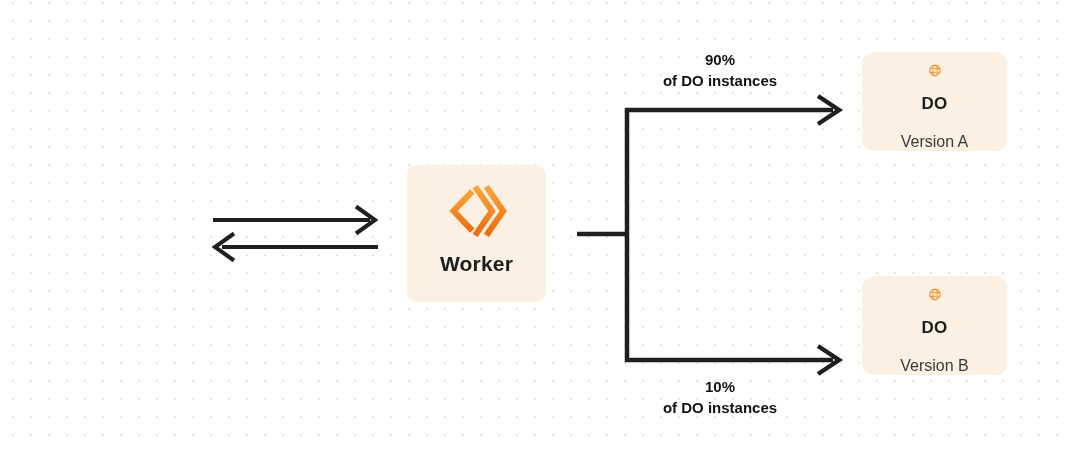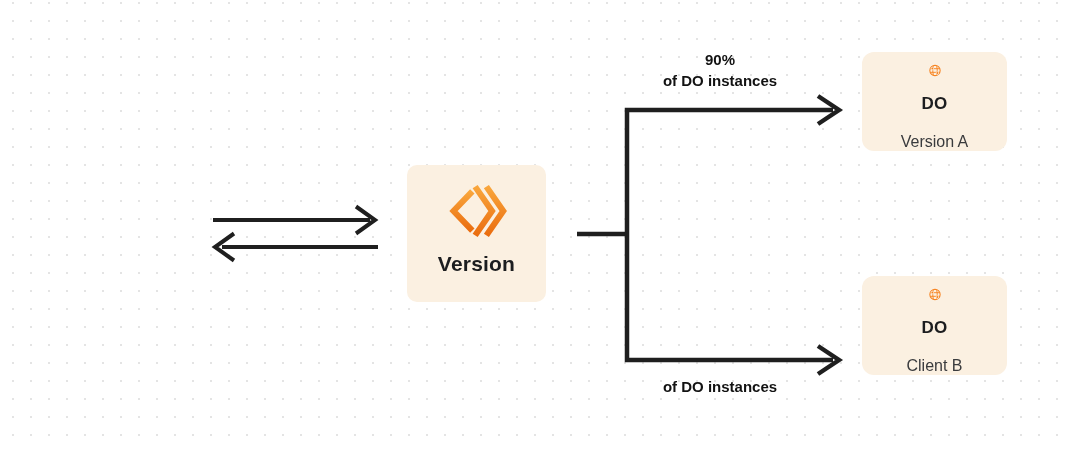--- a/index.html
+++ b/index.html
@@ -135,28 +135,29 @@
       <defs>
         <linearGradient id="wgrad" x1="0" y1="0" x2="0" y2="1">
           <stop class="stop-a" offset="0"></stop>
           <stop class="stop-b" offset="1"></stop>
         </linearGradient>
       </defs>
       <path d="M27,11 L7,32 L27,53"></path>
       <path d="M30,6 L48,32 L30,58"></path>
       <path d="M42,6 L60,32 L42,58"></path>
     </svg>
-    <span class="label">Version</span>
+    <span class="label">Worker</span>
   </div>
 
   <div class="branch-label branch-label-top">
     <div>90%</div>
     <div>of DO instances</div>
   </div>
   <div class="branch-label branch-label-bottom">
+    <div>10%</div>
     <div>of DO instances</div>
   </div>
 
   <div class="node node-do node-do-a">
     <svg class="globe" viewBox="0 0 64 64" aria-hidden="true">
       <defs>
         <clipPath id="gclipA">
             <circle cx="32" cy="32" r="25"></circle>
           </clipPath>
       </defs>
@@ -187,16 +188,16 @@
       <g clip-path="url(#gclipB)">
         <path class="st" stroke-width="4.5" d="M5,23 H59"></path>
         <path class="st" stroke-width="4.5" d="M5,41 H59"></path>
       </g>
       <circle class="dot-ring" cx="19" cy="22.5" r="8"></circle>
       <circle class="dot" cx="19" cy="22.5" r="4.8"></circle>
       <circle class="dot-ring" cx="43.5" cy="44.5" r="8"></circle>
       <circle class="dot" cx="43.5" cy="44.5" r="4.8"></circle>
     </svg>
     <span class="title">DO</span>
-    <span class="subtitle">Client B</span>
+    <span class="subtitle">Version B</span>
   </div>
 
 </div>
 
 </body></html>

